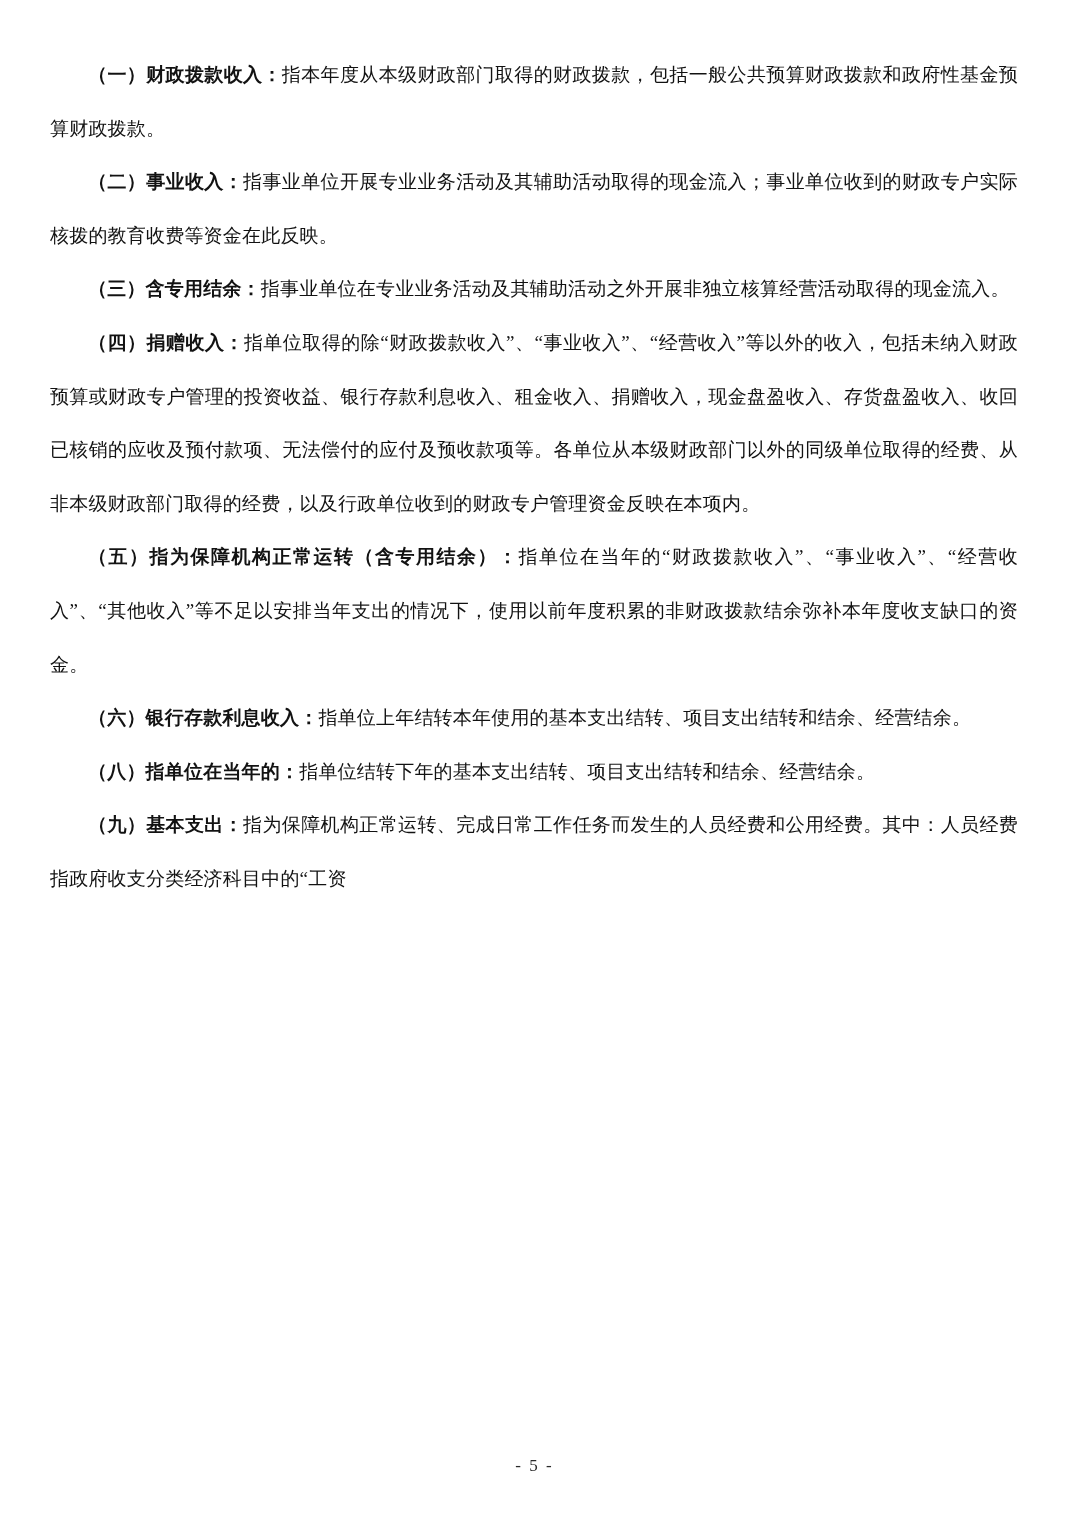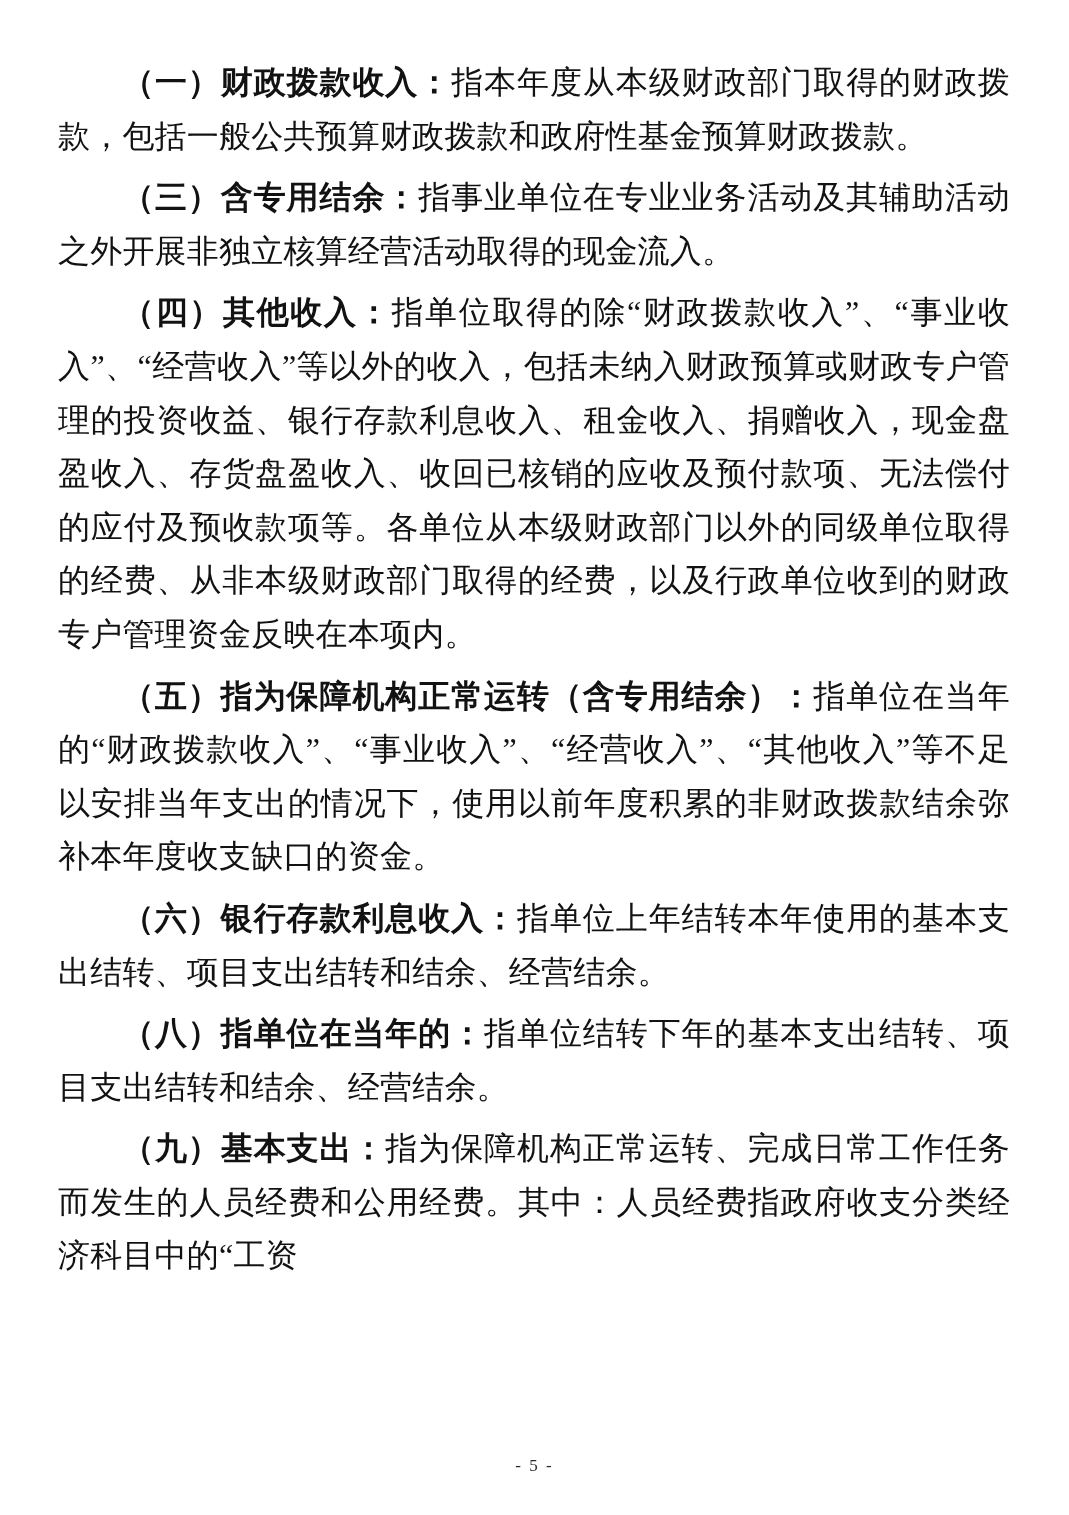--- a/index.html
+++ b/index.html
@@ -20,23 +20,23 @@
     inset: 0;
     background: #ffffff;
   }
   .content {
     position: absolute;
     left: 50px;
     top: 48px;
     width: 968px;
   }
   p.para {
-    margin: 8px;
+    margin: 0;
     padding: 0;
-    font-size: 32px;
+    font-size: 19px;
     line-height: 53.6px;
     text-align: justify;
     text-justify: inter-ideograph;
     text-indent: 2em;
     letter-spacing: 0.2px;
     word-break: normal;
     font-family: Liberation Serif, serif;
   }
   p.para .lead {
     font-weight: 700;
@@ -57,24 +57,25 @@
   }
 </style>
 </head>
 <body>
 
 <div class="page">
   <div class="content" id="content">
 
       <p class="para"><span class="lead">（一）财政拨款收入：</span><span class="body-text">指本年度从本级财政部门取得的财政拨款，包括一般公共预算财政拨款和政府性基金预算财政拨款。</span></p>
 
+      <p class="para"><span class="lead">（二）事业收入：</span><span class="body-text">指事业单位开展专业业务活动及其辅助活动取得的现金流入；事业单位收到的财政专户实际核拨的教育收费等资金在此反映。</span></p>
 
       <p class="para"><span class="lead">（三）含专用结余：</span><span class="body-text">指事业单位在专业业务活动及其辅助活动之外开展非独立核算经营活动取得的现金流入。</span></p>
 
-      <p class="para"><span class="lead">（四）其他收入：</span><span class="body-text">指单位取得的除“财政拨款收入”、“事业收入”、“经营收入”等以外的收入，包括未纳入财政预算或财政专户管理的投资收益、银行存款利息收入、租金收入、捐赠收入，现金盘盈收入、存货盘盈收入、收回已核销的应收及预付款项、无法偿付的应付及预收款项等。各单位从本级财政部门以外的同级单位取得的经费、从非本级财政部门取得的经费，以及行政单位收到的财政专户管理资金反映在本项内。</span></p>
+      <p class="para"><span class="lead">（四）捐赠收入：</span><span class="body-text">指单位取得的除“财政拨款收入”、“事业收入”、“经营收入”等以外的收入，包括未纳入财政预算或财政专户管理的投资收益、银行存款利息收入、租金收入、捐赠收入，现金盘盈收入、存货盘盈收入、收回已核销的应收及预付款项、无法偿付的应付及预收款项等。各单位从本级财政部门以外的同级单位取得的经费、从非本级财政部门取得的经费，以及行政单位收到的财政专户管理资金反映在本项内。</span></p>
 
       <p class="para"><span class="lead">（五）指为保障机构正常运转（含专用结余）：</span><span class="body-text">指单位在当年的“财政拨款收入”、“事业收入”、“经营收入”、“其他收入”等不足以安排当年支出的情况下，使用以前年度积累的非财政拨款结余弥补本年度收支缺口的资金。</span></p>
 
       <p class="para"><span class="lead">（六）银行存款利息收入：</span><span class="body-text">指单位上年结转本年使用的基本支出结转、项目支出结转和结余、经营结余。</span></p>
 
 
       <p class="para"><span class="lead">（八）指单位在当年的：</span><span class="body-text">指单位结转下年的基本支出结转、项目支出结转和结余、经营结余。</span></p>
 
       <p class="para"><span class="lead">（九）基本支出：</span><span class="body-text">指为保障机构正常运转、完成日常工作任务而发生的人员经费和公用经费。其中：人员经费指政府收支分类经济科目中的“工资</span></p>
     </div>

